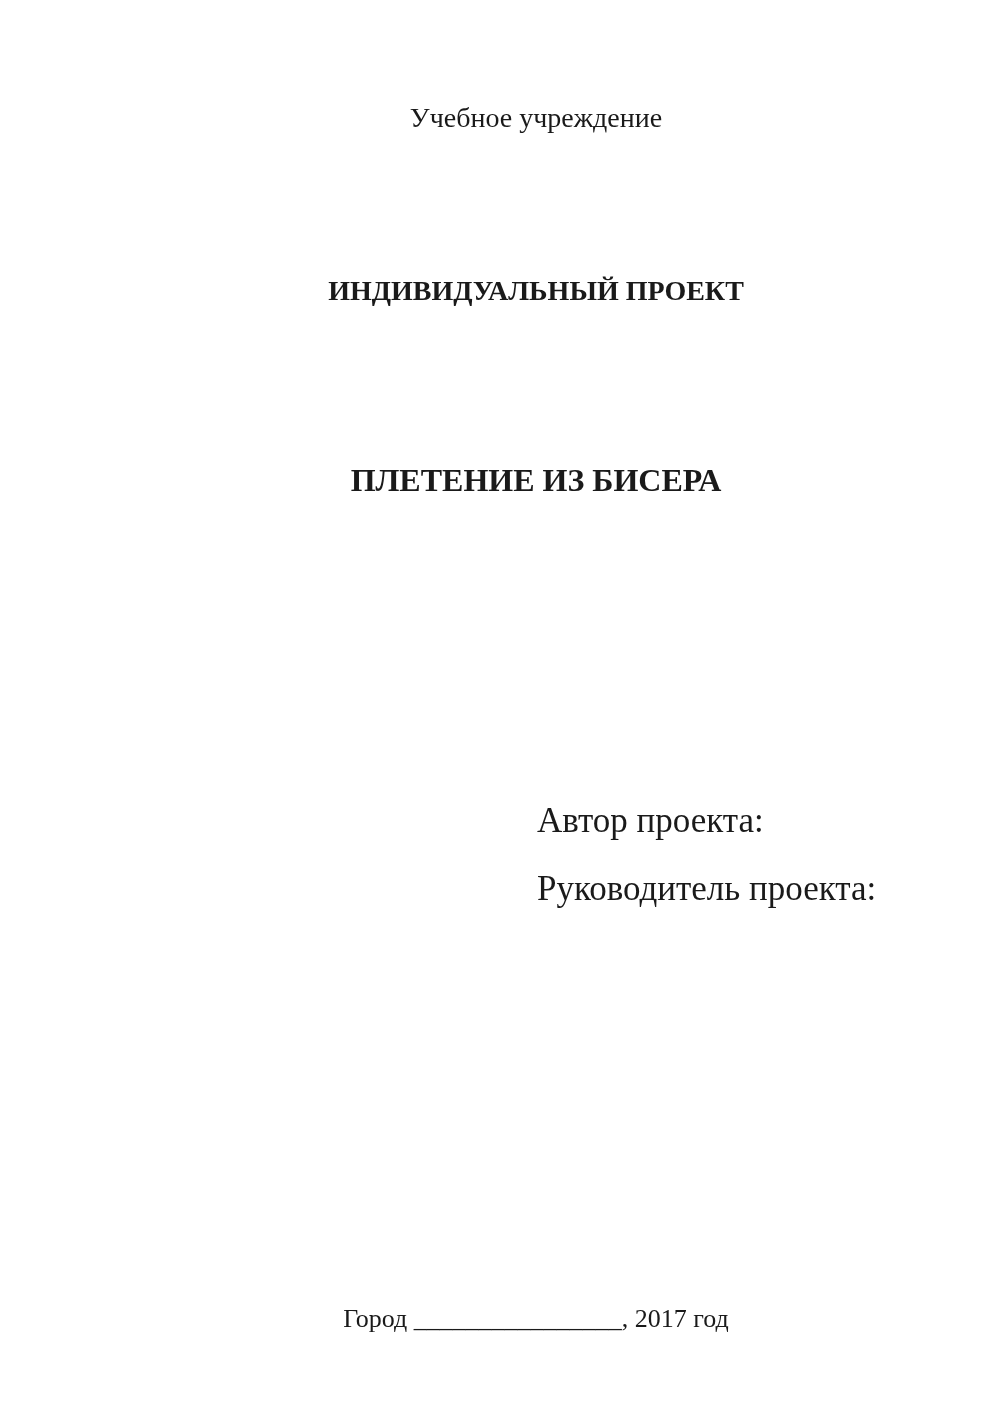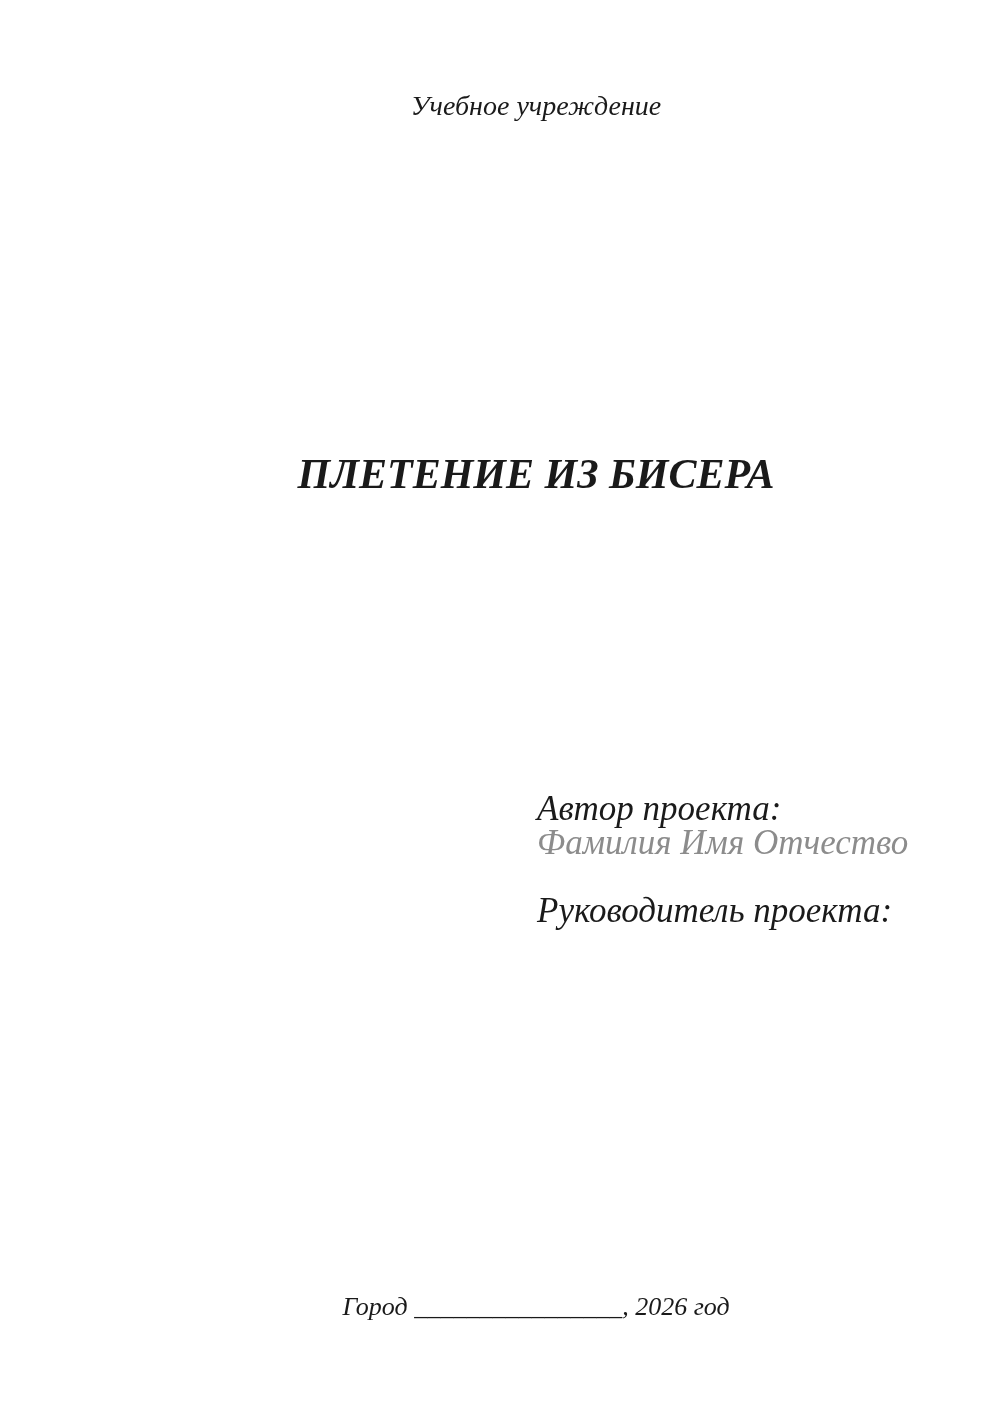--- a/index.html
+++ b/index.html
@@ -8,48 +8,47 @@
   }
   body {
     width: 1000px;
     height: 1414px;
     background: #ffffff;
     font-family: "Liberation Serif", "DejaVu Serif", serif;
   }
   .page {
     position: absolute;
     left: 0;
-    top: 4px;
+    top: 16px;
     width: 1000px;
     height: 1352px;
     background: var(--page-bg, #ffffff);
     color: var(--text-color, #1a1a1a);
     overflow: hidden;
-    font-style: italic;
   }
   
   .centered-line {
     position: absolute;
     left: 143px;
     width: 786px;
     text-align: center;
     white-space: nowrap;
   }
   #institution {
     top: 86px;
     font-size: 28px;
   }
   #project-type {
     top: 259px;
     font-size: 28px;
     font-weight: bold;
   }
   #main-title {
     top: 446px;
-    font-size: 42px;
+    font-size: 32px;
     font-weight: bold;
   }
   .credits {
     position: absolute;
     left: 537px;
     top: 788px;
     font-size: 35px;
     line-height: 34px;
     white-space: nowrap;
   }
@@ -64,25 +63,25 @@
     font-size: 26px;
   }
 </style>
 </head>
 <body>
 
 <div class="page">
 
   <div class="centered-line" id="institution">Учебное учреждение</div>
 
+  <div class="centered-line" id="project-type">ИНДИВИДУАЛЬНЫЙ ПРОЕКТ</div>
 
   <div class="centered-line" id="main-title">ПЛЕТЕНИЕ ИЗ БИСЕРА</div>
 
   <div class="credits">
     <div>Автор проекта:</div>
-    <div class="muted">Фамилия Имя Отчество</div>
     <div class="spacer"></div>
     <div>Руководитель проекта:</div>
   </div>
 
-  <div class="centered-line" id="footer-line">Город ________________, 2026 год</div>
+  <div class="centered-line" id="footer-line">Город ________________, 2017 год</div>
 
 </div>
 
 </body></html>

